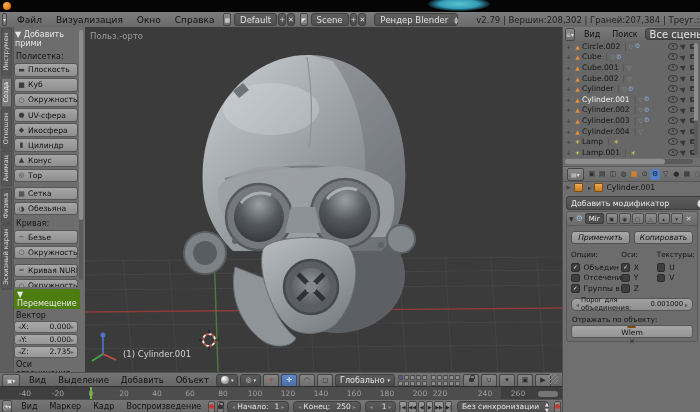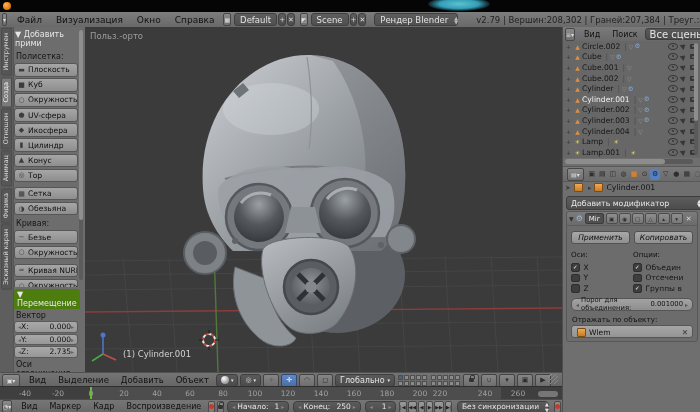--- a/index.html
+++ b/index.html
@@ -166,22 +166,22 @@
   .mcol{flex:1;}
   .mcol .chead{color:#121212;margin-bottom:3px;}
   .mcb{display:flex;align-items:center;height:10.5px;}
   .mcb .cbox{width:6.5px;height:6.5px;line-height:6.5px;font-size:5.5px;}
   #threshold{margin:4px 4px 0 4px;height:11px;border:1px solid #565656;border-radius:5px;
              background:linear-gradient(#a2a2a2,#8f8f8f);display:flex;align-items:center;
              font-size:6.8px;color:#111;padding:0 4px;}
   #threshold .sp{flex:1;}
   #mirrorlabel{margin:4px 0 1px 5px;font-size:7.2px;color:#121212;}
   #wlemfield{margin:0 4px;height:11px;border:1px solid #565656;border-radius:3px;
-             background:linear-gradient(#a6a6a6,#949494);display:flex;align-items:flex-end;
-             font-size:7.6px;color:#101010;padding:0 4px;}
+             background:linear-gradient(#a6a6a6,#949494);display:flex;align-items:center;
+             font-size:7.6px;color:#101010;padding:0 4px;flex-direction:column;}
   #wlemfield .sp{flex:1;}
   .resizegrip{left:548px;top:374px;width:10px;height:10px;
               background:repeating-linear-gradient(135deg,transparent 0 2px,#8a8a8a 2px 3px);}
 </style>
 </head>
 <body>
 
 <div id="app">
 
   <div class="abs" id="titlebar">
@@ -741,47 +741,58 @@
         <span class="mh-tg">▴</span>
         <span class="mh-tg">▾</span>
         <span class="mh-x">✕</span>
       </div>
       <div id="applyrow">
         <div class="pbtn2">Применить</div>
         <div class="pbtn2">Копировать</div>
       </div>
       <div id="modcols">
         <div class="mcol">
+          <div class="chead">Опции:</div>
+          <div class="mcb">
+              <span class="cbox">✓</span>
+              <span class="cblabel">Объедин</span>
+            </div>
+          <div class="mcb">
+              <span class="cbox"></span>
+              <span class="cblabel">Отсечени</span>
+            </div>
+          <div class="mcb">
+              <span class="cbox">✓</span>
+              <span class="cblabel">Группы в</span>
+            </div>
+        </div>
+        <div class="mcol">
           <div class="chead">Оси:</div>
           <div class="mcb">
               <span class="cbox">✓</span>
               <span class="cblabel">X</span>
             </div>
           <div class="mcb">
               <span class="cbox"></span>
               <span class="cblabel">Y</span>
             </div>
           <div class="mcb">
               <span class="cbox"></span>
               <span class="cblabel">Z</span>
             </div>
         </div>
-        <div class="mcol">
-          <div class="chead">Опции:</div>
+        <div class="mcol" style="flex:.6;">
+          <div class="chead">Текстуры:</div>
           <div class="mcb">
-              <span class="cbox">✓</span>
-              <span class="cblabel">Объедин</span>
+              <span class="cbox"></span>
+              <span class="cblabel">U</span>
             </div>
           <div class="mcb">
               <span class="cbox"></span>
-              <span class="cblabel">Отсечени</span>
-            </div>
-          <div class="mcb">
-              <span class="cbox">✓</span>
-              <span class="cblabel">Группы в</span>
+              <span class="cblabel">V</span>
             </div>
         </div>
       </div>
       <div id="threshold">
         <span style="color:#555;font-size:6px;margin-right:2px;">◂</span>
         <span>Порог для объединения:</span>
         <span class="sp"></span>
         <span>0.001000</span>
         <span style="color:#555;font-size:6px;margin-left:2px;">▸</span>
       </div>

